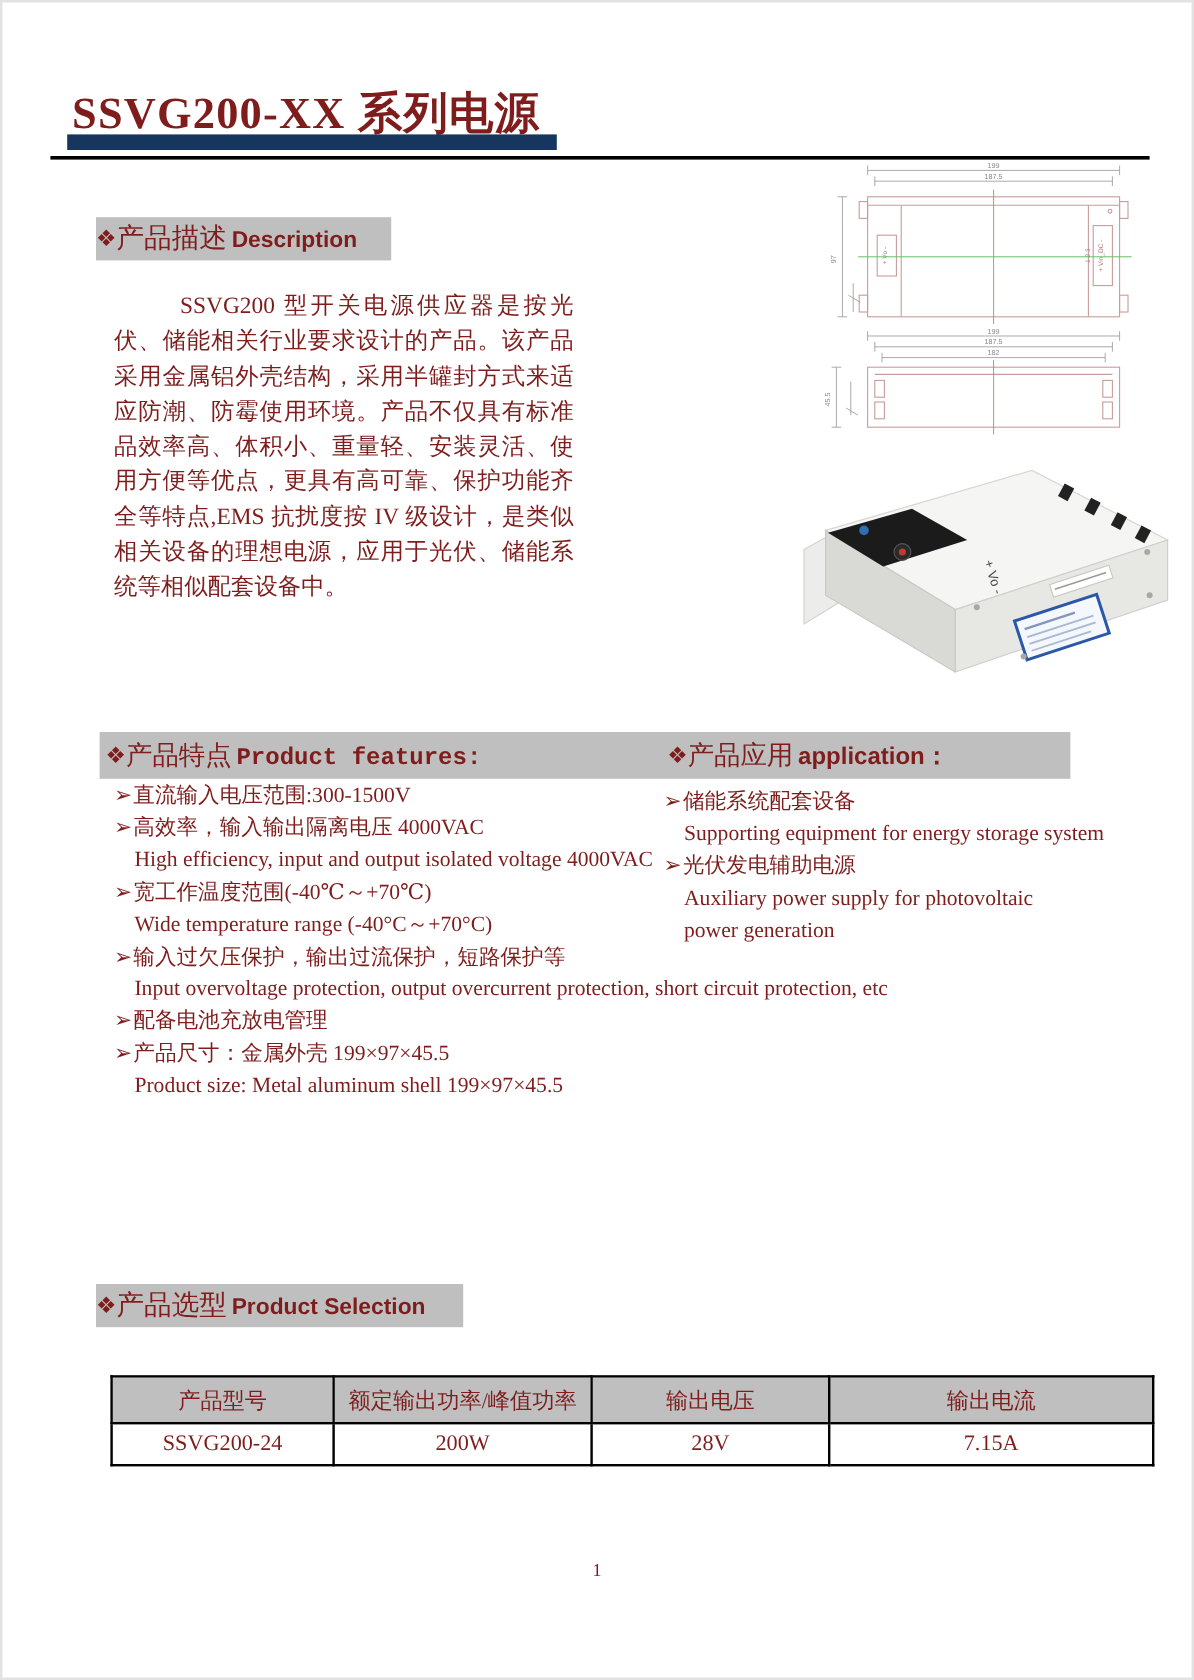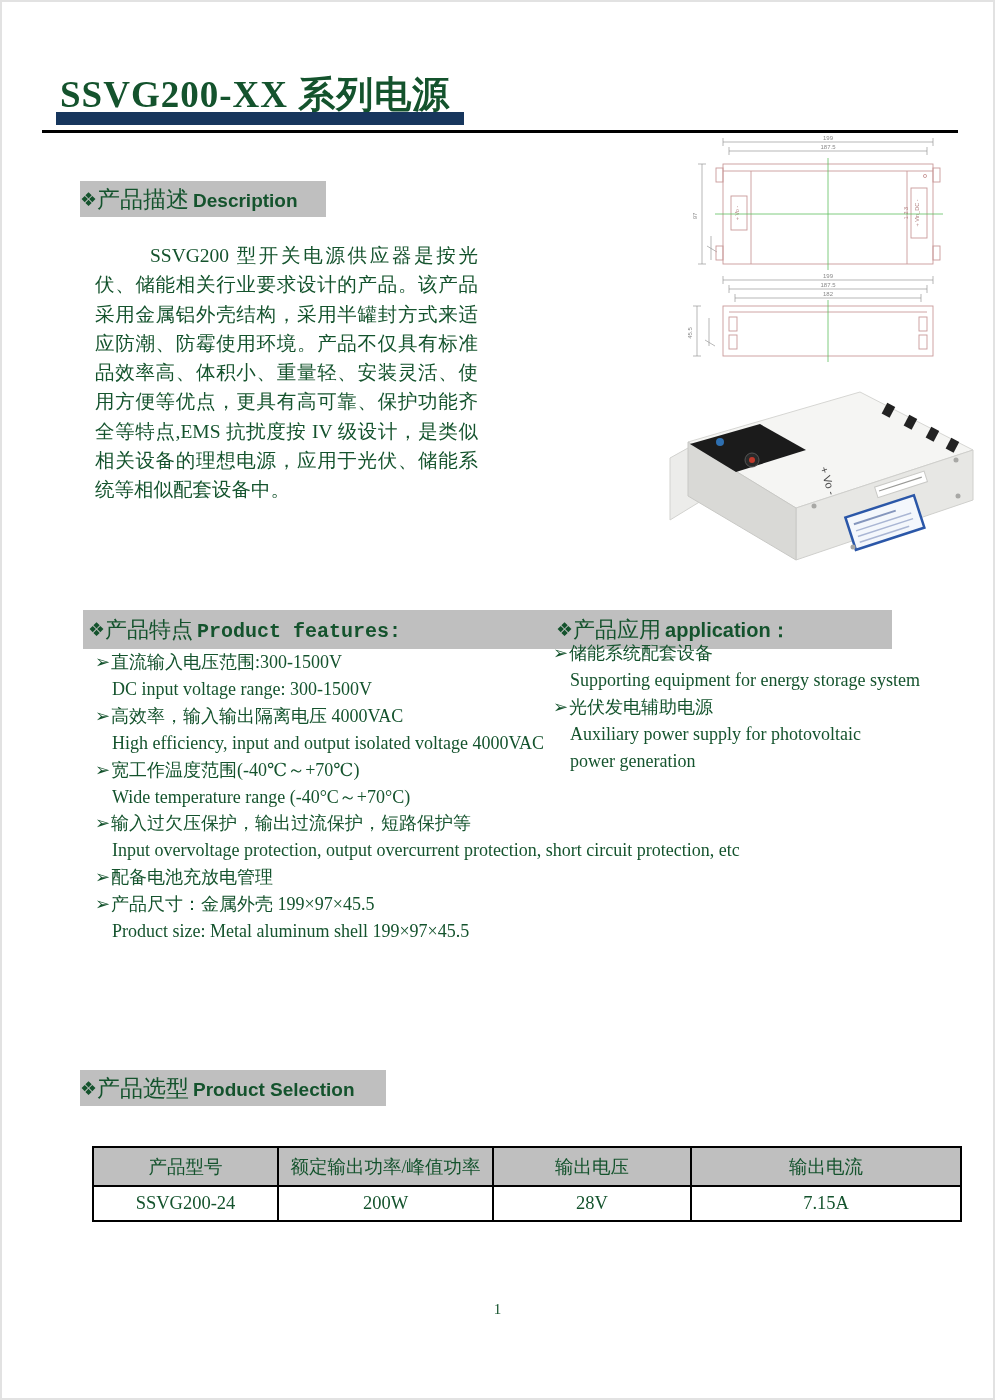--- a/index.html
+++ b/index.html
@@ -1,19 +1,19 @@
 <!DOCTYPE html>
 <html><head>
 <meta charset="utf-8">
 <style>
   html,body{margin:0;padding:0;background:#e9e9e9;}
   .page{
     position:relative;width:995px;height:1400px;margin:0 auto;background:#ffffff;
     box-shadow:inset 0 0 0 2px #e2e2e2;overflow:hidden;
-    font-family:"Liberation Serif","DejaVu Serif",serif;color:#14532d;
+    font-family:"Liberation Serif","DejaVu Serif",serif;color:#7f1d1d;
   }
   .abs{position:absolute;}
 
   .doc-title{left:60px;top:70px;font-size:37px;font-weight:bold;letter-spacing:1px;white-space:nowrap;}
   .title-underline{left:56px;top:112px;width:408px;height:13px;background:#17365D;}
   .title-rule{left:42px;top:130px;width:916px;height:3px;background:#000;}
 
   .sec-head{background:#BFBFBF;height:36px;line-height:36px;white-space:nowrap;padding-left:0;}
   .sec-head .marker{font-family:"DejaVu Sans",sans-serif;font-size:19px;vertical-align:1px;}
   .sec-head .zh{font-size:23px;}
@@ -30,21 +30,21 @@
   .app-head{left:556px;top:610px;height:49px;line-height:39px;white-space:nowrap;text-align:right;}
   .app-head .en-sans{font-family:"Liberation Sans","DejaVu Sans",sans-serif;font-weight:bold;font-size:20px;}
 
   .desc-para{left:95px;top:241px;width:383px;font-size:19.5px;line-height:29.3px;
     text-align:justify;text-indent:55px;}
 
   .bullet-list{font-size:18px;line-height:26.9px;white-space:nowrap;}
   .bullet-list .li-zh .arrow{margin-right:1px;}
   .bullet-list .li-en{padding-left:17px;}
   .feat-list{left:95px;top:649px;}
-  .app-list{left:553px;top:640px;}
+  .app-list{left:553px;top:654px;}
 
   .sel-table{left:92px;top:1146px;border-collapse:collapse;table-layout:fixed;}
   .sel-table th,.sel-table td{border:2px solid #000;text-align:center;font-weight:normal;
     font-size:18.5px;padding:4px;overflow:hidden;margin-top:45px;}
   .sel-table th{background:#BFBFBF;height:29px;}
   .sel-table td{background:#fff;height:25px;font-family:Liberation Serif, serif;}
 
   .page-num{left:0;right:0;top:1301px;text-align:center;font-size:15px;}
 
   .drawing{left:683px;top:134px;}
@@ -183,21 +183,20 @@
     <span class="marker">❖</span><span class="zh">产品特点</span>
     <span class="en-mono">Product features:</span>
   </div>
   <div class="abs feat-head app-head">
     <span class="marker">❖</span><span class="zh">产品应用</span>
     <span class="en-sans">application：</span>
   </div>
 
   <div class="abs bullet-list feat-list">
     <div class="li-zh"><span class="arrow">➢</span><span>直流输入电压范围:300-1500V</span></div>
-    <div class="li-en">DC input voltage range: 300-1500V</div>
     <div class="li-zh"><span class="arrow">➢</span><span>高效率，输入输出隔离电压 4000VAC</span></div>
     <div class="li-en">High efficiency, input and output isolated voltage 4000VAC</div>
     <div class="li-zh"><span class="arrow">➢</span><span>宽工作温度范围(-40℃～+70℃)</span></div>
     <div class="li-en">Wide temperature range (-40°C～+70°C)</div>
     <div class="li-zh"><span class="arrow">➢</span><span>输入过欠压保护，输出过流保护，短路保护等</span></div>
     <div class="li-en">Input overvoltage protection, output overcurrent protection, short circuit protection, etc</div>
     <div class="li-zh"><span class="arrow">➢</span><span>配备电池充放电管理</span></div>
     <div class="li-zh"><span class="arrow">➢</span><span>产品尺寸：金属外壳 199×97×45.5</span></div>
     <div class="li-en">Product size: Metal aluminum shell 199×97×45.5</div>
   </div>

